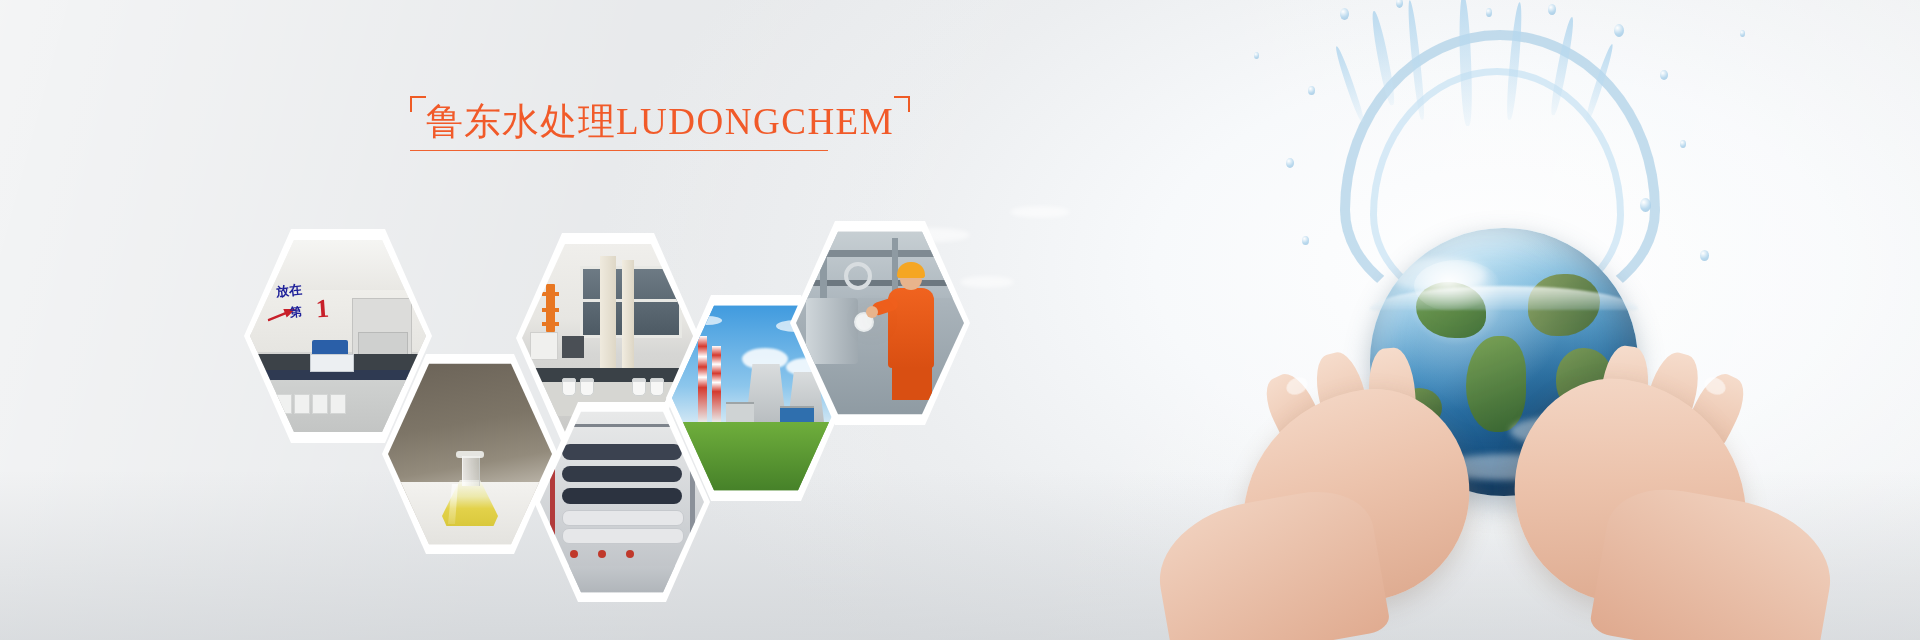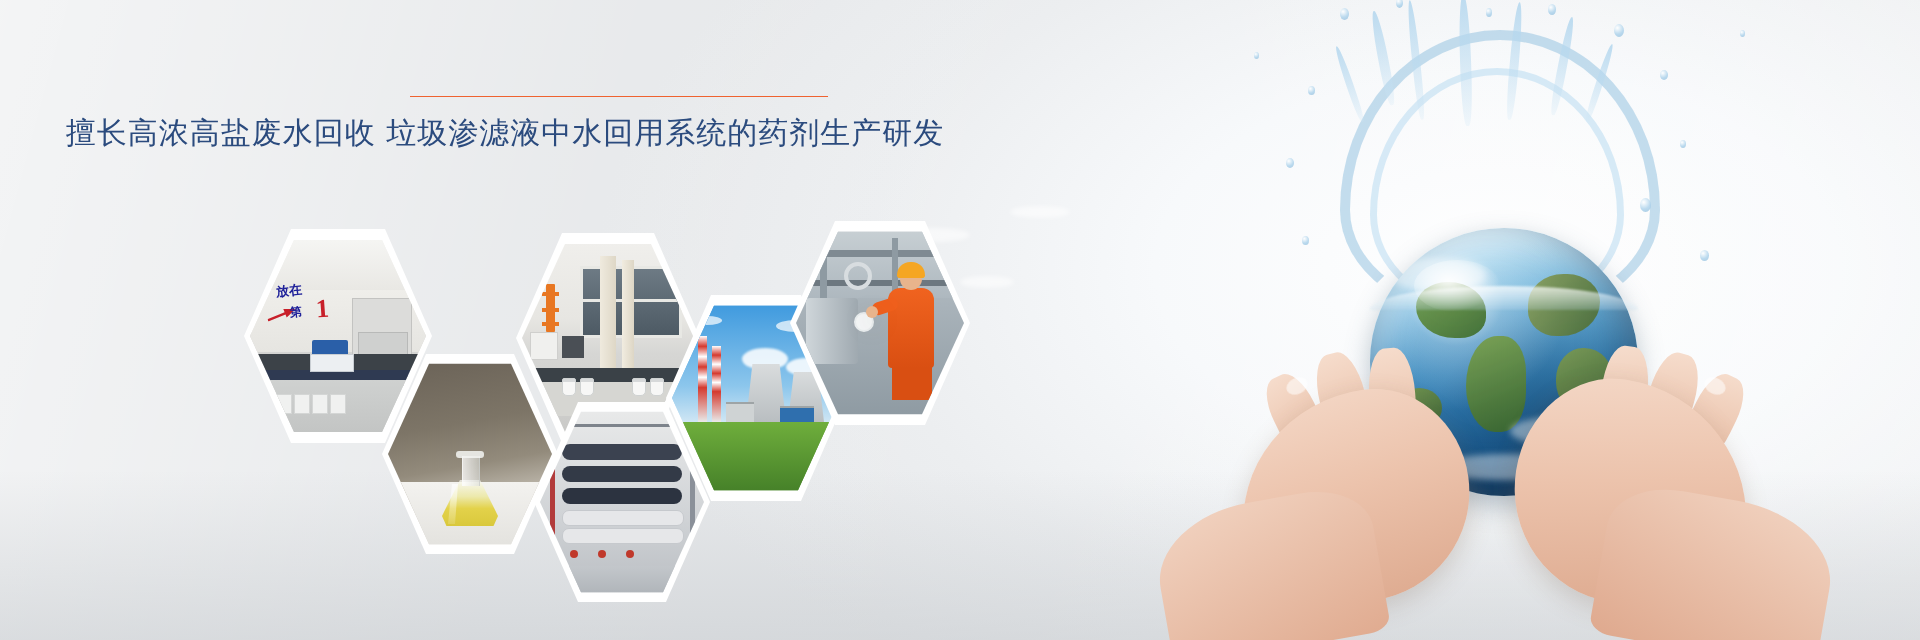--- a/index.html
+++ b/index.html
@@ -266,22 +266,24 @@
 <div class="banner">
   <div class="bg-sheen"></div>
   <div class="bg-bottom-shade"></div>
 
   <div class="wisp w1"></div>
   <div class="wisp w2"></div>
   <div class="wisp w3"></div>
   <div class="wisp w4"></div>
 
   <div class="text-block">
+    <div class="title-wrap">
+      <div class="title"><span>鲁东水处理</span><span class="en">LUDONGCHEM</span></div>
+    </div>
     <div class="title-rule"></div>
-    <div class="subtitle">擅长高浓高盐废水回收 垃圾渗滤液中水回用系统的药剂生产研发</div>
   </div>
 
   <div class="hex-cluster">
 
     <div class="hex-ring" style="left:-6px;top:11px;width:188px;height:214px;"></div>
     <div class="hex h1">
       <div class="inner">
         <div class="ceil"></div>
         <div class="wall"></div>
         <div class="cab"></div>

